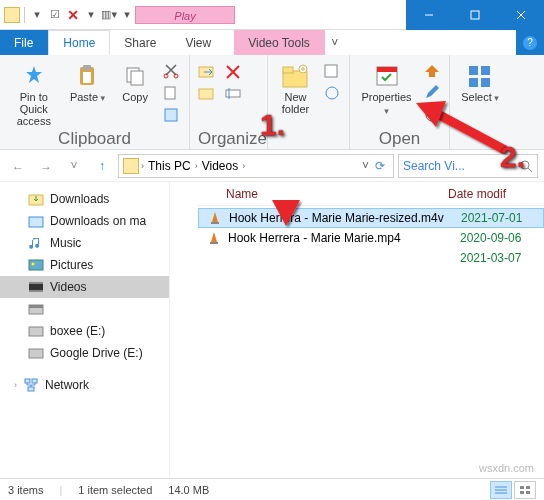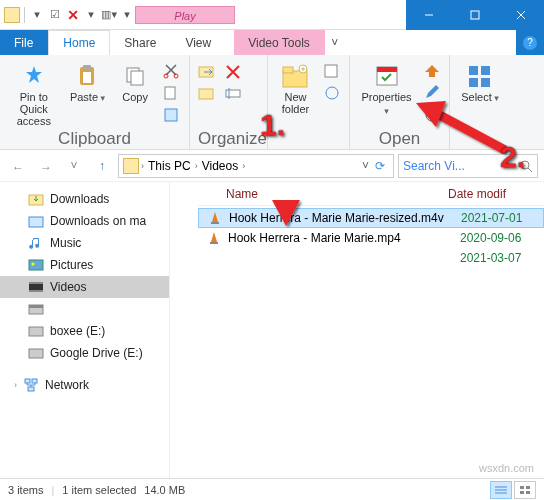--- a/index.html
+++ b/index.html
@@ -53,21 +53,21 @@
   .main { flex:1; overflow:hidden; }
   .cols { display:flex; height:24px; border-bottom:1px solid #eee; align-items:center; color:#7f1d1d; font-size:12px; }
   .cols .name { width:250px; padding-left:28px; }
   .cols .date { flex:1; }
   .filelist { padding-top:2px; }
   .file-row { display:flex; align-items:center; height:20px; font-size:12px; }
   .file-row.selected { background:#cde8ff; border:1px solid #8ec9f7; }
   .file-row .ico { width:16px; height:16px; margin-left:8px; margin-right:6px; }
   .file-row .name { width:226px; white-space:nowrap; overflow:hidden; }
   .file-row .date { color:#15803d; padding-left:6px; white-space:nowrap; }
-  .statusbar { height:22px; border-top:1px solid #ddd; display:flex; align-items:center; padding:0 8px; font-size:11px; color:#444; gap:8px; }
+  .statusbar { height:22px; border-top:1px solid #ddd; display:flex; align-items:center; padding:0 8px; font-size:11px; color:#444; gap:16px; }
   .statusbar .right { margin-left:auto; display:flex; gap:2px; }
   .viewbtn { width:22px; height:18px; border:1px solid #ccc; display:flex; align-items:center; justify-content:center; }
   .viewbtn.active { background:#cde8ff; border-color:#8ec9f7; }
   .watermark { position:absolute; bottom:26px; right:10px; font-size:11px; color:#bbb; }
   .anno { position:absolute; color:#e8262a; font-weight:900; font-size:30px; text-shadow:0 0 2px #000, 2px 2px 3px rgba(0,0,0,.6); font-family:Arial, sans-serif; }
   .arrow { position:absolute; }
 </style>
 </head>
 <body>
 

